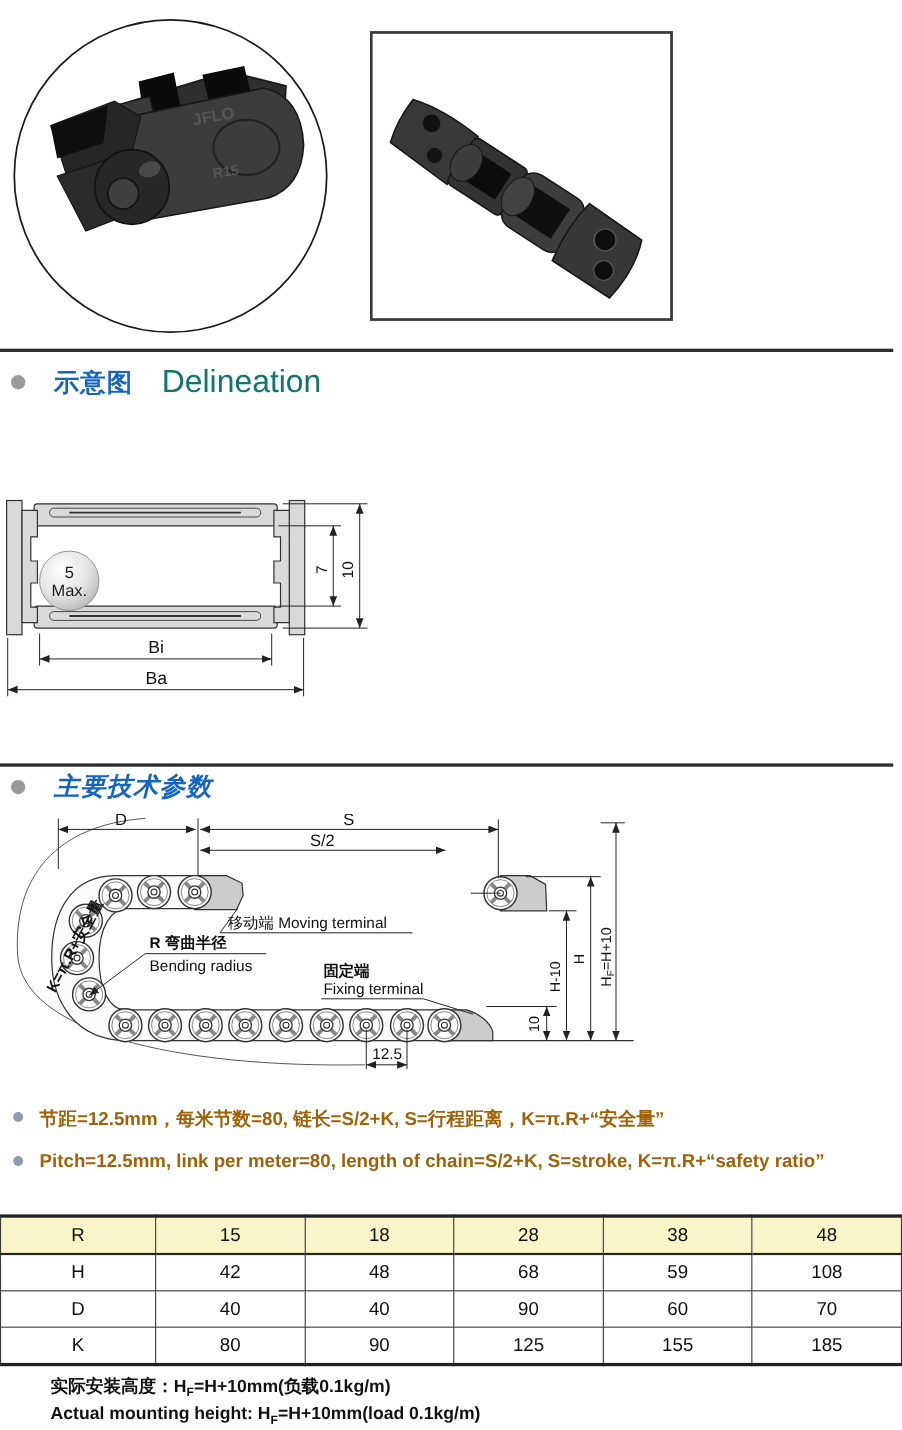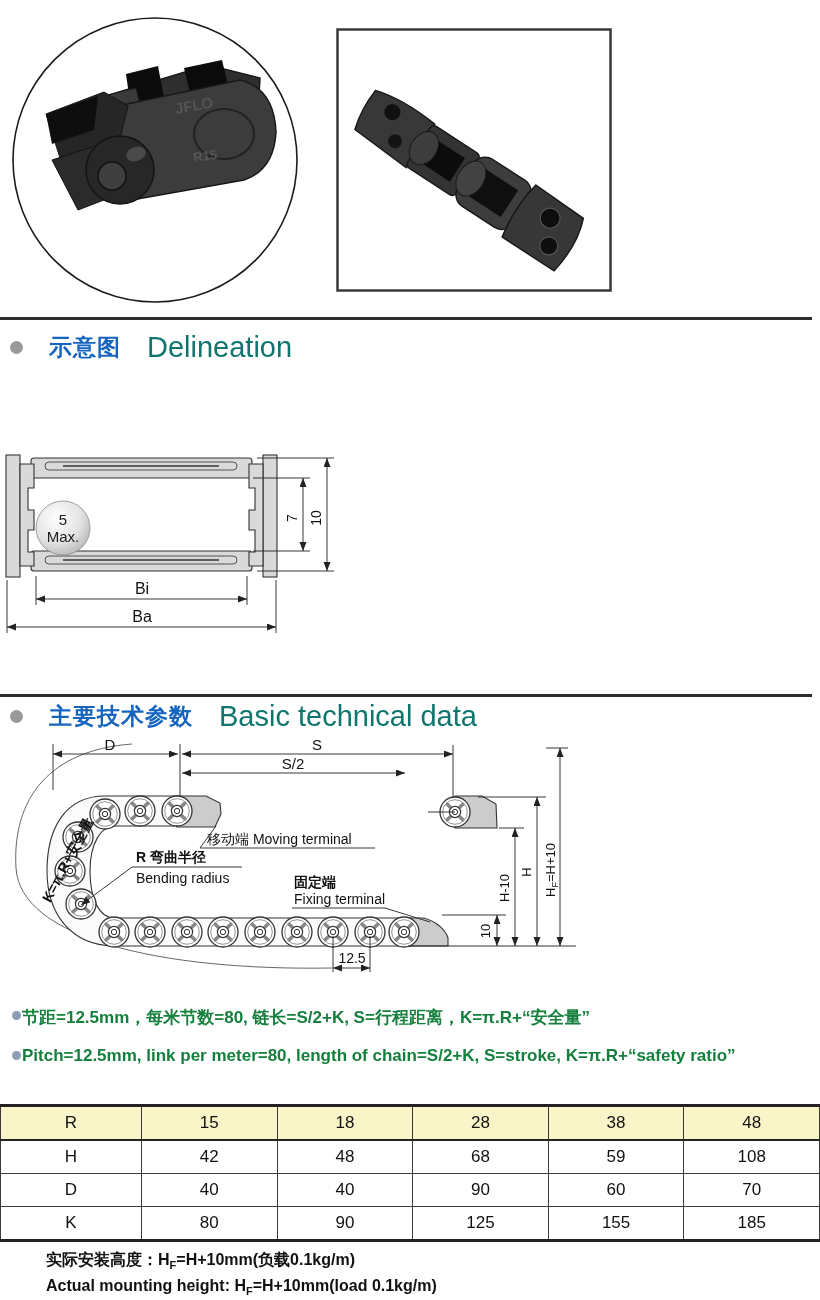--- a/index.html
+++ b/index.html
@@ -6,21 +6,21 @@
   body{
     width:820px;height:1300px;position:relative;background:#ffffff;
     font-family:"Liberation Sans", sans-serif;color:#111;overflow:hidden;
   }
   .abs{position:absolute;}
   .rule{position:absolute;left:0;width:812px;height:3px;background:#2d2d2d;}
   .sec-header{position:absolute;left:10px;display:flex;align-items:center;gap:26px;}
   .sec-bullet{width:13px;height:13px;border-radius:50%;background:#9a9a9a;flex:0 0 auto;}
   .sec-zh{font-size:23px;font-weight:700;color:#1565c0;letter-spacing:1px;}
   .sec-en{font-size:29px;color:#0f766e;}
-  .note{position:absolute;left:12px;display:flex;align-items:flex-start;gap:1px;font-size:17px;font-weight:700;color:#15803d;}
+  .note{position:absolute;left:12px;display:flex;align-items:flex-start;gap:15px;font-size:17px;font-weight:700;color:#a16207;}
   .note .dot{width:9px;height:9px;border-radius:50%;background:#8d9db5;margin-top:5px;flex:0 0 auto;}
   table.spec{
     position:absolute;top:1104px;left:0;width:820px;border-collapse:collapse;
     font-size:17px;color:#111;table-layout:fixed;
     border-top:3px solid #222;border-bottom:3px solid #222;
   }
   table.spec td{border:1px solid #3a3a3a;text-align:center;height:32px;padding:0;}
   table.spec tr.hdr td{background:#faf5c8;border-bottom:2px solid #222;}
   table.spec td.rowlab{width:140px;}
   .footer-line{position:absolute;left:6px;font-size:16px;font-weight:700;color:#111;margin-left:40px;}
@@ -131,24 +131,23 @@
     <line x1="271" y1="128" x2="271" y2="181"></line>
     <line x1="2" y1="175" x2="271" y2="175" marker-start="url(#mk2)" marker-end="url(#mk2)"></line>
   </g>
   <text x="292" y="66" font-size="14" fill="#111" text-anchor="middle" transform="rotate(-90 292 66)">7</text>
   <text x="316" y="66" font-size="14" fill="#111" text-anchor="middle" transform="rotate(-90 316 66)">10</text>
   <text x="137" y="142" font-size="16" fill="#111" text-anchor="middle">Bi</text>
   <text x="137" y="170" font-size="16" fill="#111" text-anchor="middle">Ba</text>
 </svg>
 
 <div class="rule" style="top:694px;"></div>
-<div class="sec-header" style="top:700px;">
+<div class="sec-header" style="top:700px;font-style:italic;">
   <span class="sec-bullet"></span>
   <span class="sec-zh">主要技术参数</span>
-  <span class="sec-en">Basic technical data</span>
 </div>
 
 <svg class="abs" style="left:10px;top:740px;" width="590" height="258" viewBox="0 0 590 258">
   <defs>
     <marker id="mk" markerWidth="10" markerHeight="8" refX="9" refY="3.5" orient="auto-start-reverse" markerUnits="userSpaceOnUse">
       <path d="M0,0 L9,3.5 L0,7 Z" fill="#222"></path>
     </marker>
     <g id="lk">
       <circle r="15" fill="#fff" stroke="#333" stroke-width="1.3"></circle>
       <circle r="12.3" fill="none" stroke="#666" stroke-width="0.7"></circle>

